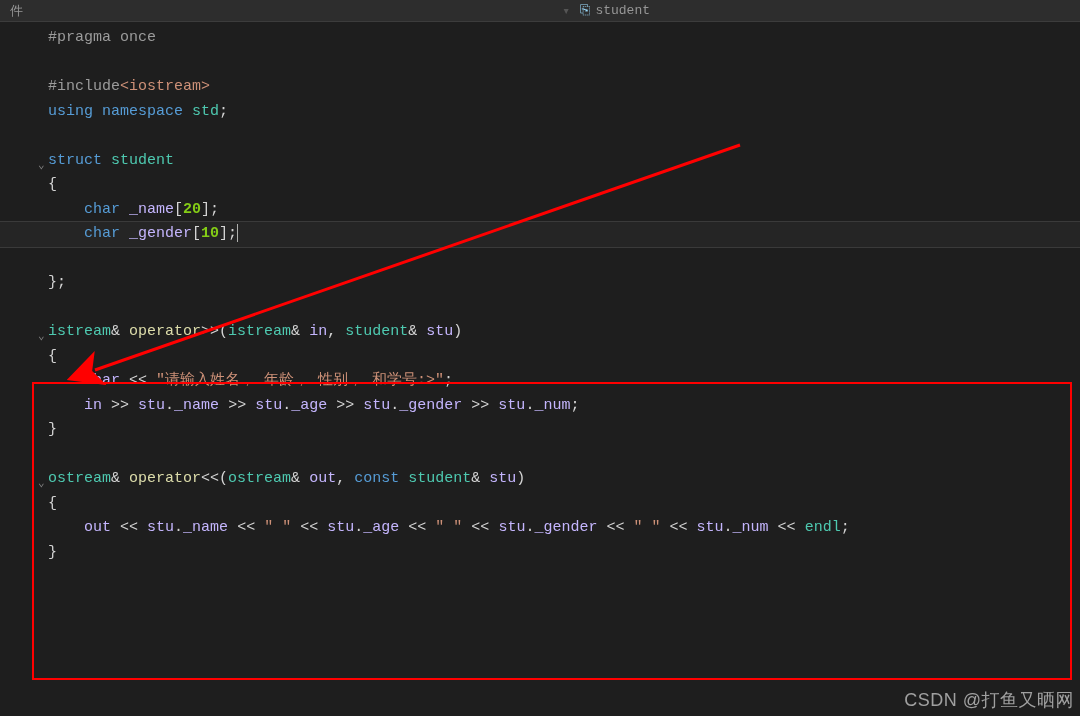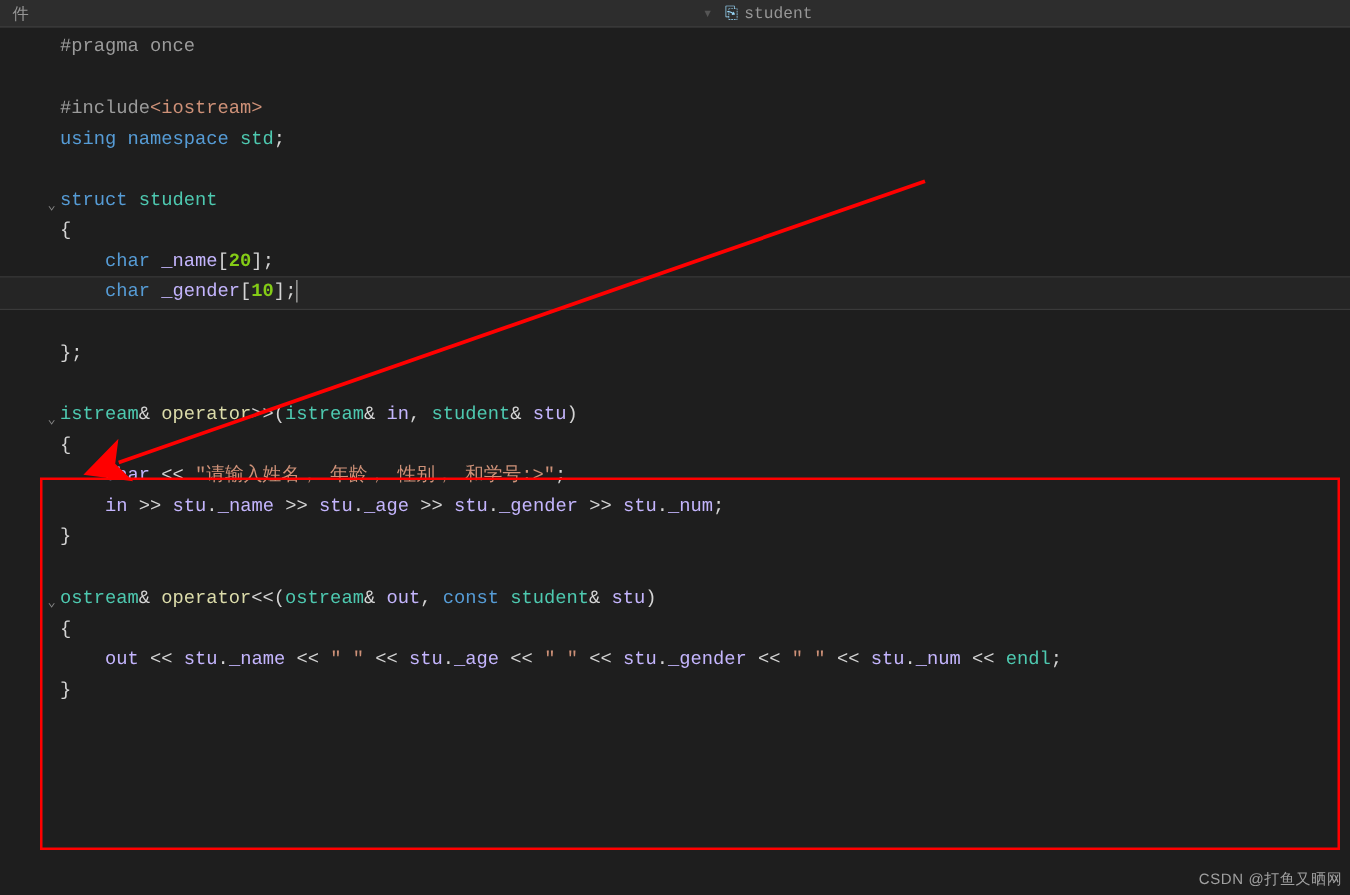--- a/index.html
+++ b/index.html
@@ -70,21 +70,21 @@
 }
 .arrow-svg {
   position: absolute;
   left: 0; top: 0;
   pointer-events: none;
 }
 .watermark {
   position: absolute;
   right: 6px;
   bottom: 4px;
-  font-size: 12px;
+  font-size: 18px;
   color: #a0a0a0;
   font-family: Arial, sans-serif;
   letter-spacing: 0.5px;
 }
 .cursor {
   display: inline-block;
   width: 1px; height: 18px;
   background: #aeafad;
   vertical-align: middle;
 }

